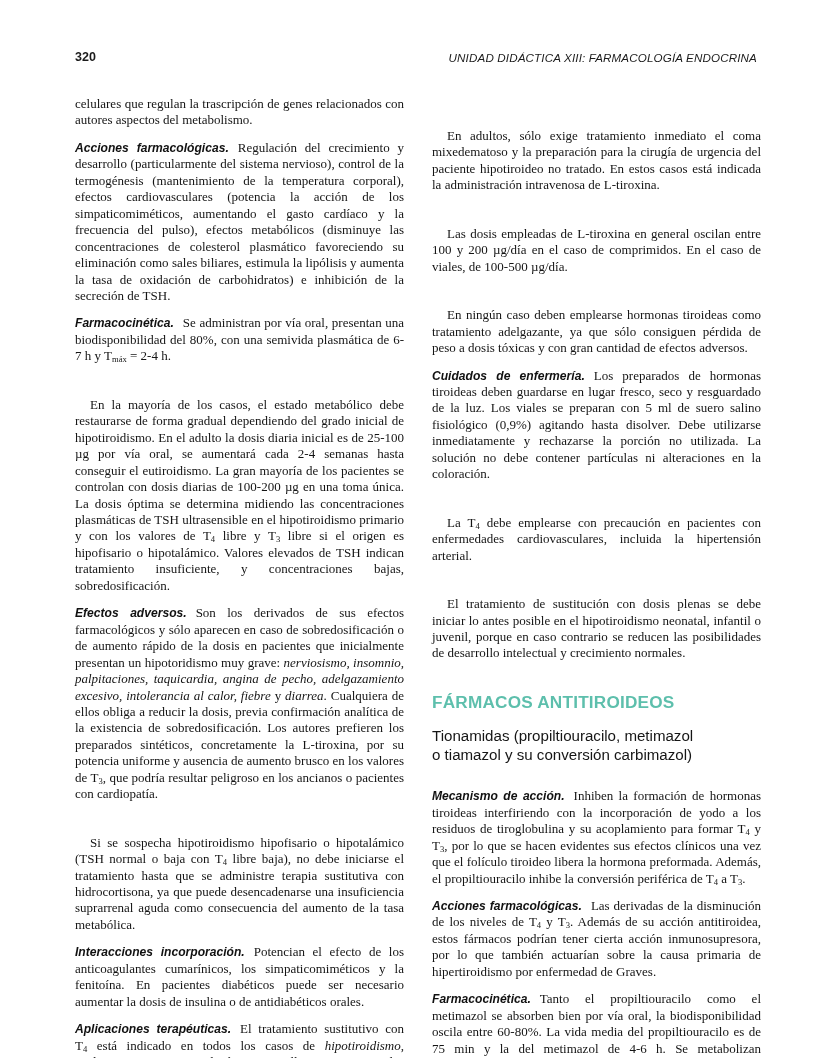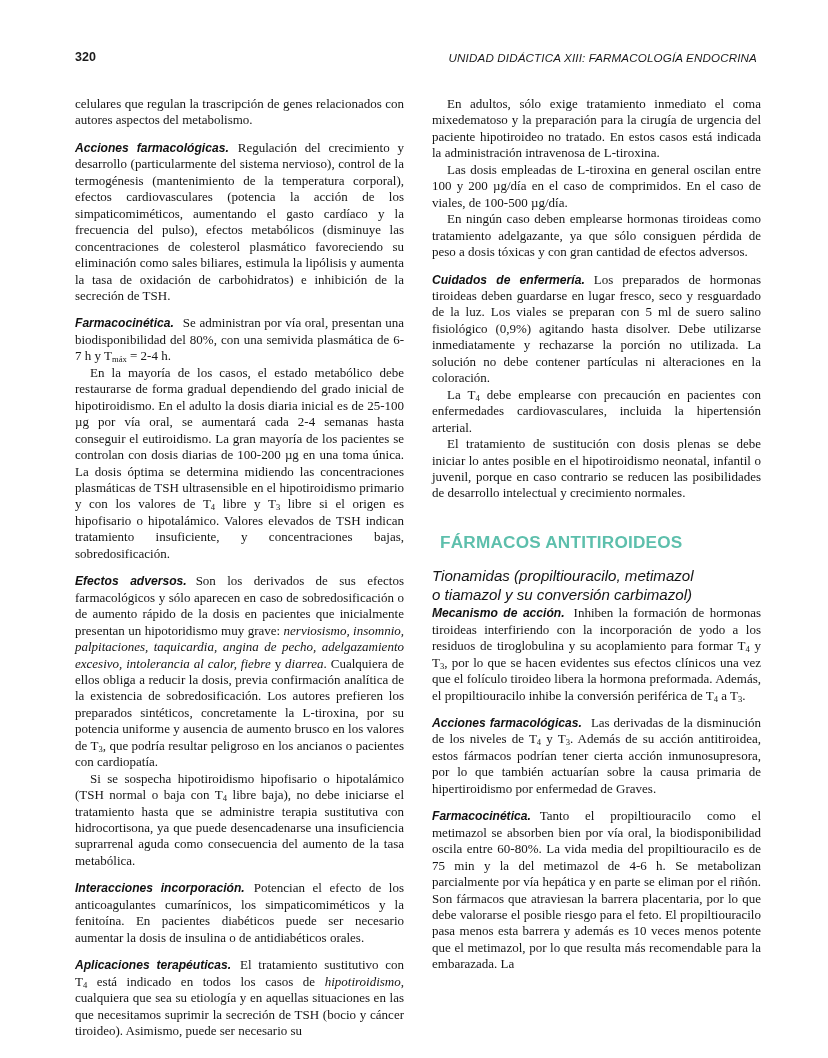--- a/index.html
+++ b/index.html
@@ -67,21 +67,21 @@
   p {
     margin: 0;
     font-size: 13.0px;
     line-height: 16.45px;
     text-align: justify;
     text-justify: inter-word;
     hyphens: manual;
     color: #141414;
     font-family: "Liberation Serif", "DejaVu Serif", serif;
   }
-  p.indent { text-indent: 15px; }
+  p.indent { text-indent: 15px; margin-top: 32px; }
   p.space-before { margin-top: 11px; }
 
   
   .runin {
     font-family: "Liberation Sans", "DejaVu Sans", sans-serif;
     font-weight: bold;
     font-style: italic;
     font-size: 12.1px;
     color: #111111;
   }
@@ -90,41 +90,41 @@
   .it { font-style: italic; }
 
   sub {
     font-size: 0.66em;
     line-height: 0;
     vertical-align: -0.26em;
   }
 
   
   h2.section-title {
-    margin: 8px;
+    margin: 0;
     padding: 0;
     font-family: "Liberation Sans", "DejaVu Sans", sans-serif;
     font-weight: bold;
     font-size: 17.2px;
     letter-spacing: 0.2px;
     color: #5dbfac;
     line-height: 20px;
   }
   .section-title-wrap { margin-top: 30px; }
 
   h3.subsection-title {
     margin: 0;
     padding: 0;
     font-family: "Liberation Sans", "DejaVu Sans", sans-serif;
     font-weight: normal;
     font-size: 15.1px;
     line-height: 19.2px;
     color: #151515;
   }
-  .subsection-title-wrap { margin-top: 14px; margin-bottom: 1px; font-style: italic; }
+  .subsection-title-wrap { margin-top: 14px; margin-bottom: 24px; }
 </style>
 </head>
 <body>
 
 <div class="page">
 
   <div class="running-head">
     <span class="folio">320</span>
     <span class="head-title">UNIDAD DIDÁCTICA XIII: FARMACOLOGÍA ENDOCRINA</span>
   </div>

